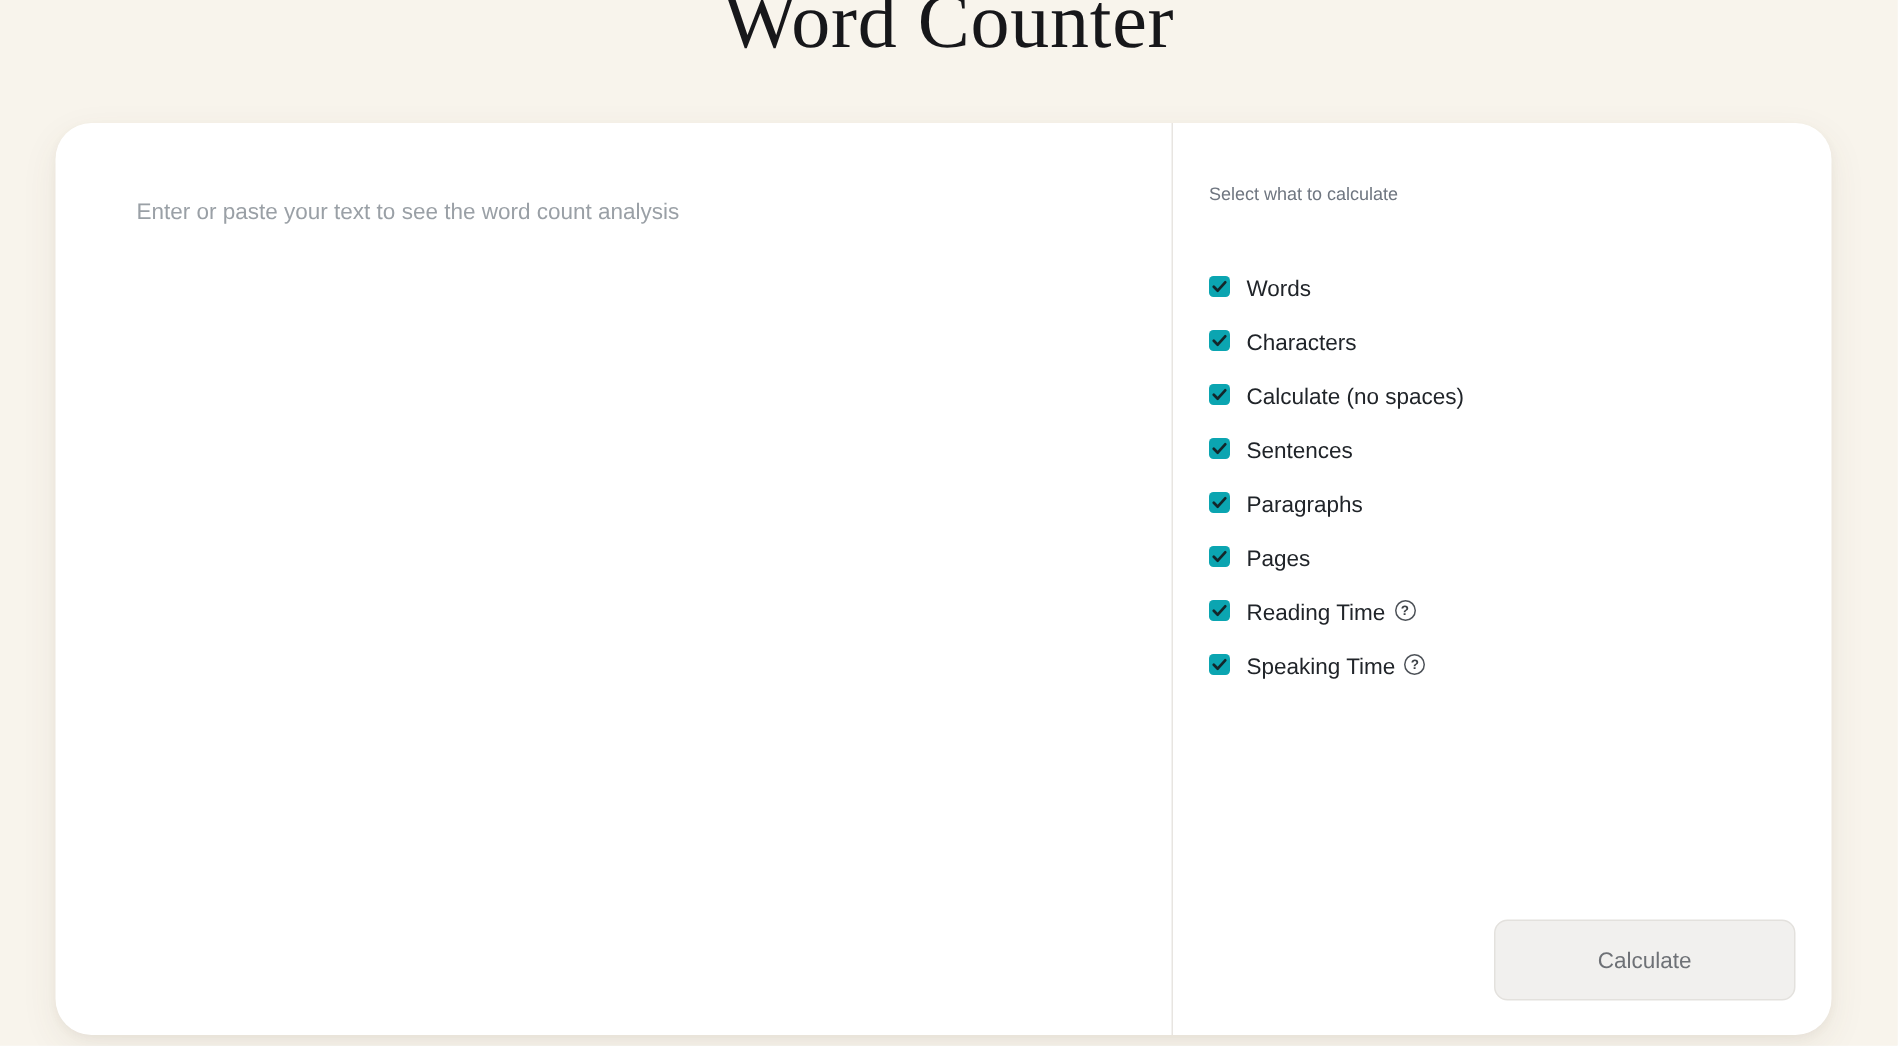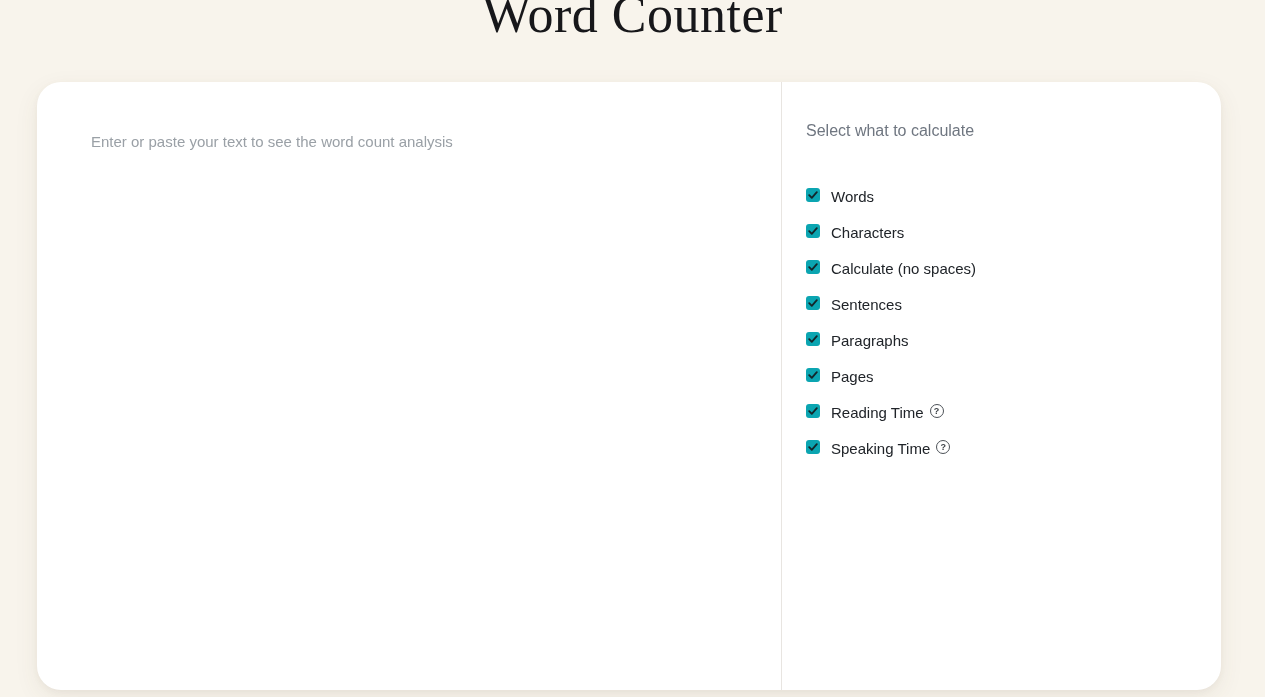--- a/index.html
+++ b/index.html
@@ -52,21 +52,21 @@
     padding: 34px 24px 24px 24px;
   }
   .panel-heading {
     font-size: 17px;
     font-weight: 700;
     color: #1b1e22;
     line-height: 1.25;
   }
   .panel-subheading {
     margin-top: 6px;
-    font-size: 16px;
+    font-size: 12px;
     color: #6f7680;
   }
   .options-list { margin-top: 48px; }
   .option-row {
     display: flex;
     height: 22px;
     margin-bottom: 14px;
     cursor: pointer;
   }
   .checkbox {
@@ -194,14 +194,15 @@
     <span class="checkbox">
       <svg width="10" height="10" viewBox="0 0 10 10">
         <path d="M1.2 5.2 L3.8 7.8 L8.8 2.2" fill="none" stroke="#13262a" stroke-width="1.8" stroke-linecap="round" stroke-linejoin="round"></path>
       </svg>
     </span>
     <span class="option-label">Speaking Time</span>
   <span class="help-icon">?</span>
         </label>
 </div>
 
+    <button class="calculate-button">Calculate</button>
   </div>
 </div>
 
 </body></html>

